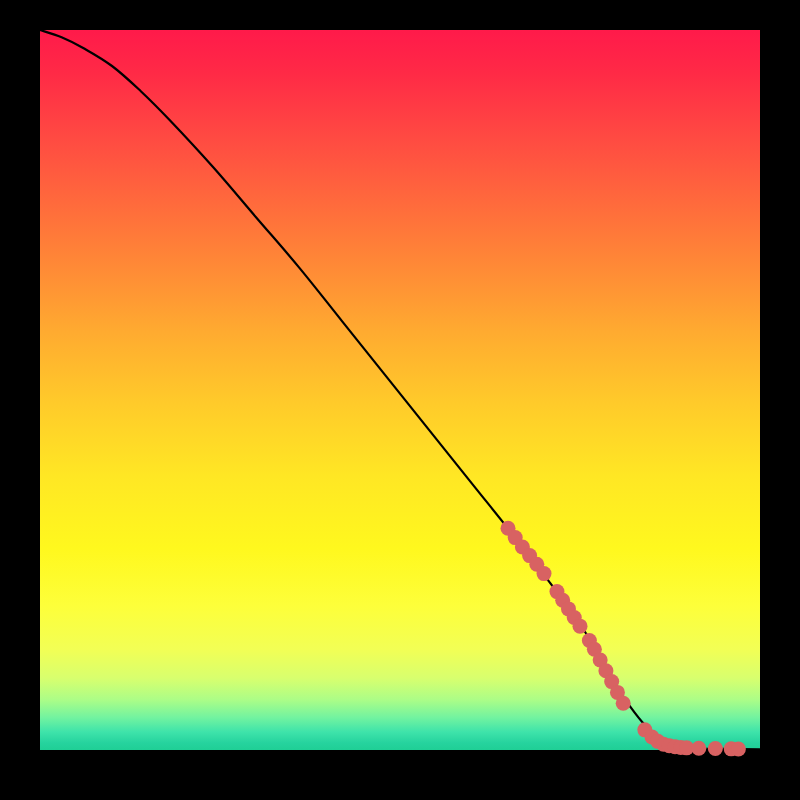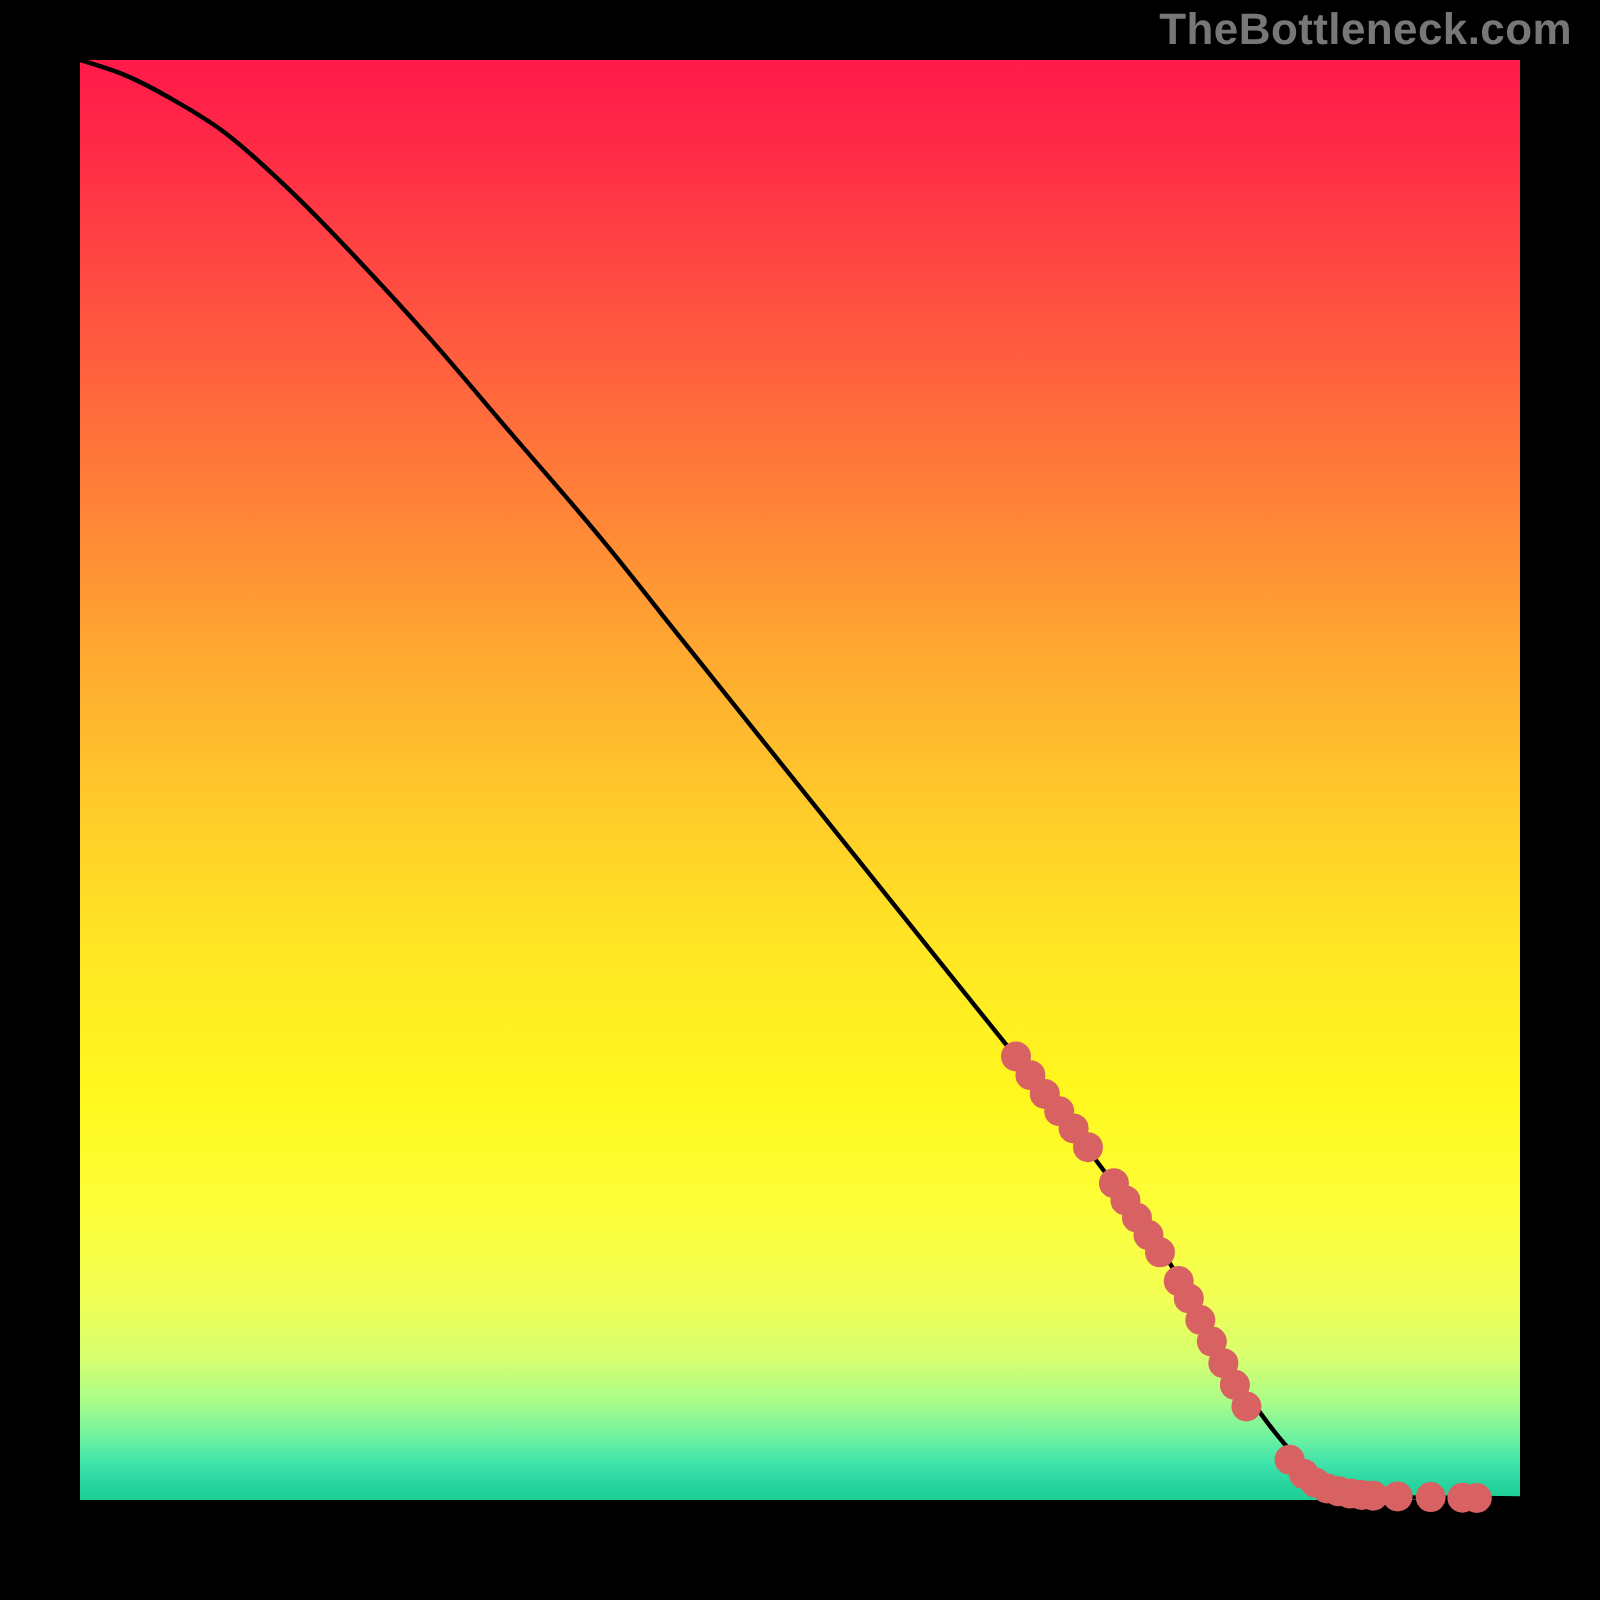--- a/index.html
+++ b/index.html
@@ -65,21 +65,20 @@
     width: 100%;
     height: 100%;
     overflow: visible;
   }
 </style>
 </head>
 <body>
 
 <div class="stage">
 
-  <div class="watermark">TheBottleneck.com</div>
 
   <div class="plot">
     <div class="bg-gradient"></div>
 
     <svg class="curve" viewBox="0 0 720 720" preserveAspectRatio="none">
       <path id="base-path" fill="none" stroke="#000000" stroke-width="2.2" stroke-linecap="round" stroke-linejoin="round" d="M 0 0 C 3.8879999999999995 1.296000000000008, 13.823999999999998 3.9600000000000457, 21.599999999999998 7.2000000000000455 C 29.375999999999998 10.440000000000046, 34.12799999999999 12.81600000000001, 43.199999999999996 18 C 52.272 23.18399999999999, 61.632 28.22400000000001, 72 36 C 82.368 43.77599999999999, 90.43200000000002 51.47999999999993, 100.80000000000001 61.19999999999993 C 111.168 70.91999999999993, 116.64 76.392, 129.6 90 C 142.56 103.608, 157.248 119.30399999999995, 172.79999999999998 136.79999999999995 C 188.35199999999998 154.29599999999996, 200.448 169.05600000000004, 216 187.20000000000005 C 231.552 205.34400000000005, 243.648 218.80799999999996, 259.2 237.59999999999997 C 274.752 256.39199999999994, 286.84799999999996 272.16, 302.4 291.6 C 317.952 311.04, 330.04799999999994 326.15999999999997, 345.59999999999997 345.59999999999997 C 361.152 365.03999999999996, 373.248 380.16, 388.8 399.6 C 404.35200000000003 419.04, 416.448 434.16, 432 453.6 C 447.552 473.04, 460.9440000000001 489.456, 475.20000000000005 507.6 C 489.456 525.744, 499.536 538.848, 511.2 554.4 C 522.864 569.952, 530.928 580.392, 540 594 C 549.072 607.608, 555.12 618.984, 561.6 630 C 568.08 641.016, 570.816 646.7760000000001, 576 655.2 C 581.184 663.624, 585.216 669.672, 590.4 676.8 C 595.584 683.9279999999999, 599.616 689.3567999999999, 604.8 694.8 C 609.9839999999999 700.2432, 614.0160000000001 703.2815999999999, 619.2 707.04 C 624.384 710.7984, 625.8240000000001 713.6064, 633.6 715.68 C 641.376 717.7535999999999, 652.032 717.9767999999999, 662.4 718.56 C 672.7679999999999 719.1432, 680.8319999999999 718.7904, 691.1999999999999 718.92 C 701.568 719.0495999999999, 714.816 719.2152, 720 719.28"></path>
       <g id="markers">
           <circle cx="468" cy="498.24" r="7.5" fill="#d86262" stroke="#b34b4b" stroke-width="0"></circle>
           <circle cx="475.20000000000005" cy="507.6" r="7.5" fill="#d86262" stroke="#b34b4b" stroke-width="0"></circle>
           <circle cx="482.40000000000003" cy="516.96" r="7.5" fill="#d86262" stroke="#b34b4b" stroke-width="0"></circle>

